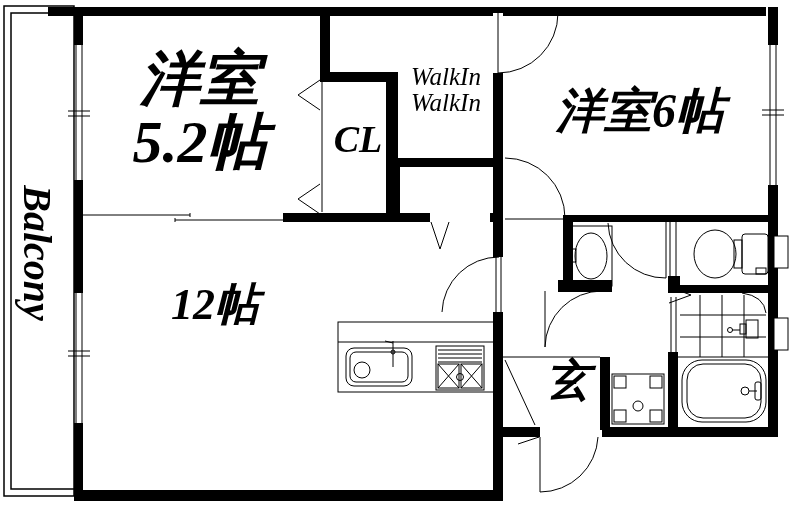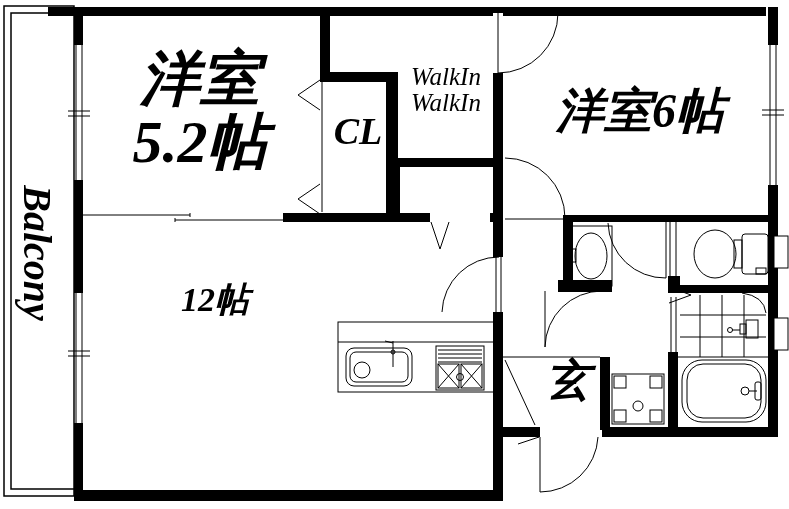--- a/index.html
+++ b/index.html
@@ -15,26 +15,26 @@
     position:absolute;
     color:#000;
     font-weight:bold;
     font-style:italic;
     text-align:center;
     line-height:1.05;
     white-space:nowrap;
   }
   .lbl .l2{display:block;}
   #lbl-bedroom-small{left:88px;top:48px;width:224px;font-size:60px;}
-  #lbl-cl{left:324px;top:112px;width:68px;font-size:38px;}
+  #lbl-cl{left:324px;top:120px;width:68px;font-size:38px;}
   #lbl-wic{left:394px;top:52px;width:104px;font-size:25px;font-weight:normal;margin-top:12px;}
   #lbl-storage{left:394px;top:166px;width:96px;font-size:35px;}
   #lbl-bedroom-large{left:528px;top:86px;width:224px;font-size:48px;}
   #lbl-ldk{left:118px;top:282px;width:194px;font-size:55px;}
-  #lbl-ldk .l2{font-size:34px;}
+  #lbl-ldk .l2{font-size:44px;}
   #lbl-entrance{left:540px;top:358px;width:56px;font-size:44px;}
   #lbl-balcony{
     left:37px;top:253px;width:0;height:0;overflow:visible;
     font-size:40px;
   }
   #lbl-balcony span{
     display:inline-block;
     transform:translate(-50%,-50%) rotate(90deg);
     transform-origin:center;
   }

